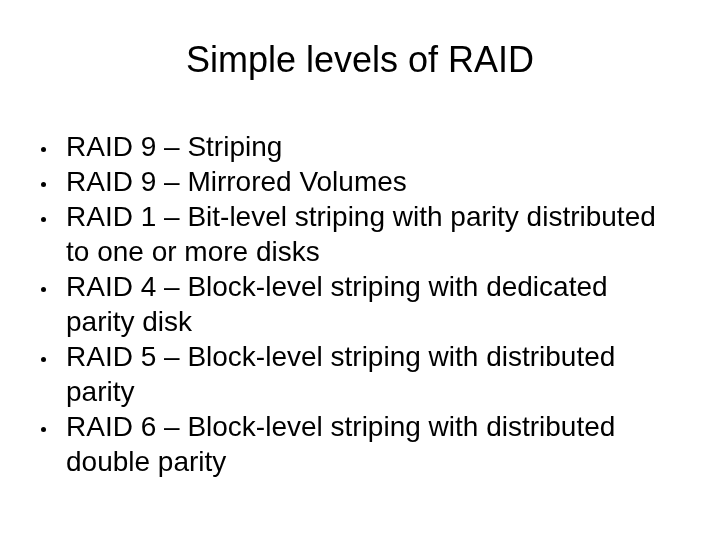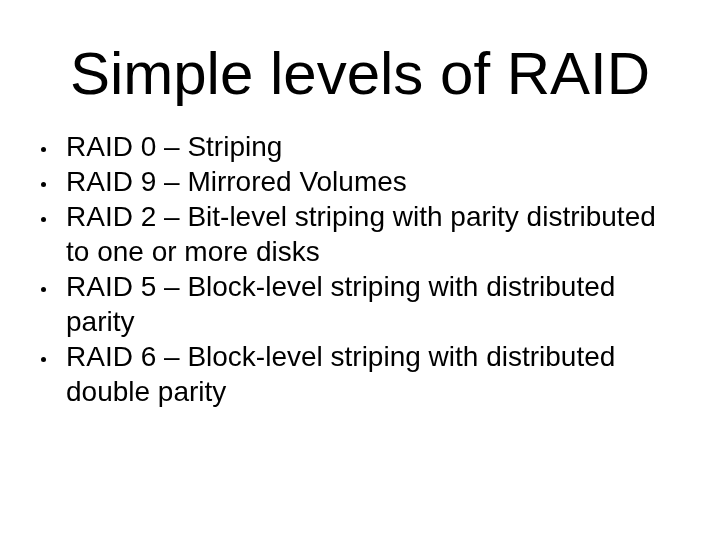--- a/index.html
+++ b/index.html
@@ -15,21 +15,21 @@
       color: #000000;
       font-family: "Liberation Sans", "DejaVu Sans", sans-serif;
       overflow: hidden;
     }
     .slide-title {
       position: absolute;
       top: 38px;
       left: 0;
       width: 720px;
       text-align: center;
-      font-size: 60px;
+      font-size: 36px;
       line-height: 1.2;
       font-weight: 400;
       white-space: nowrap;
     }
     .bullet-list {
       position: absolute;
       top: 129px;
       left: 40px;
       width: 637px;
       margin: 0;
@@ -56,29 +56,33 @@
 </head>
 <body>
 
 <div class="slide">
 
   <div class="slide-title">Simple levels of RAID</div>
 
   <ul class="bullet-list">
     <li class="bullet-item">
       <span class="bullet-marker"></span>
-      <span>RAID 0 – Striping</span>
+      <span>RAID 9 – Striping</span>
     </li>
     <li class="bullet-item">
       <span class="bullet-marker"></span>
       <span>RAID 9 – Mirrored Volumes</span>
     </li>
     <li class="bullet-item">
       <span class="bullet-marker"></span>
-      <span>RAID 2 – Bit-level striping with parity distributed to one or more disks</span>
+      <span>RAID 1 – Bit-level striping with parity distributed to one or more disks</span>
+    </li>
+    <li class="bullet-item">
+      <span class="bullet-marker"></span>
+      <span>RAID 4 – Block-level striping with dedicated parity disk</span>
     </li>
     <li class="bullet-item">
       <span class="bullet-marker"></span>
       <span>RAID 5 – Block-level striping with distributed parity</span>
     </li>
     <li class="bullet-item">
       <span class="bullet-marker"></span>
       <span>RAID 6 – Block-level striping with distributed double parity</span>
     </li>
   </ul>

